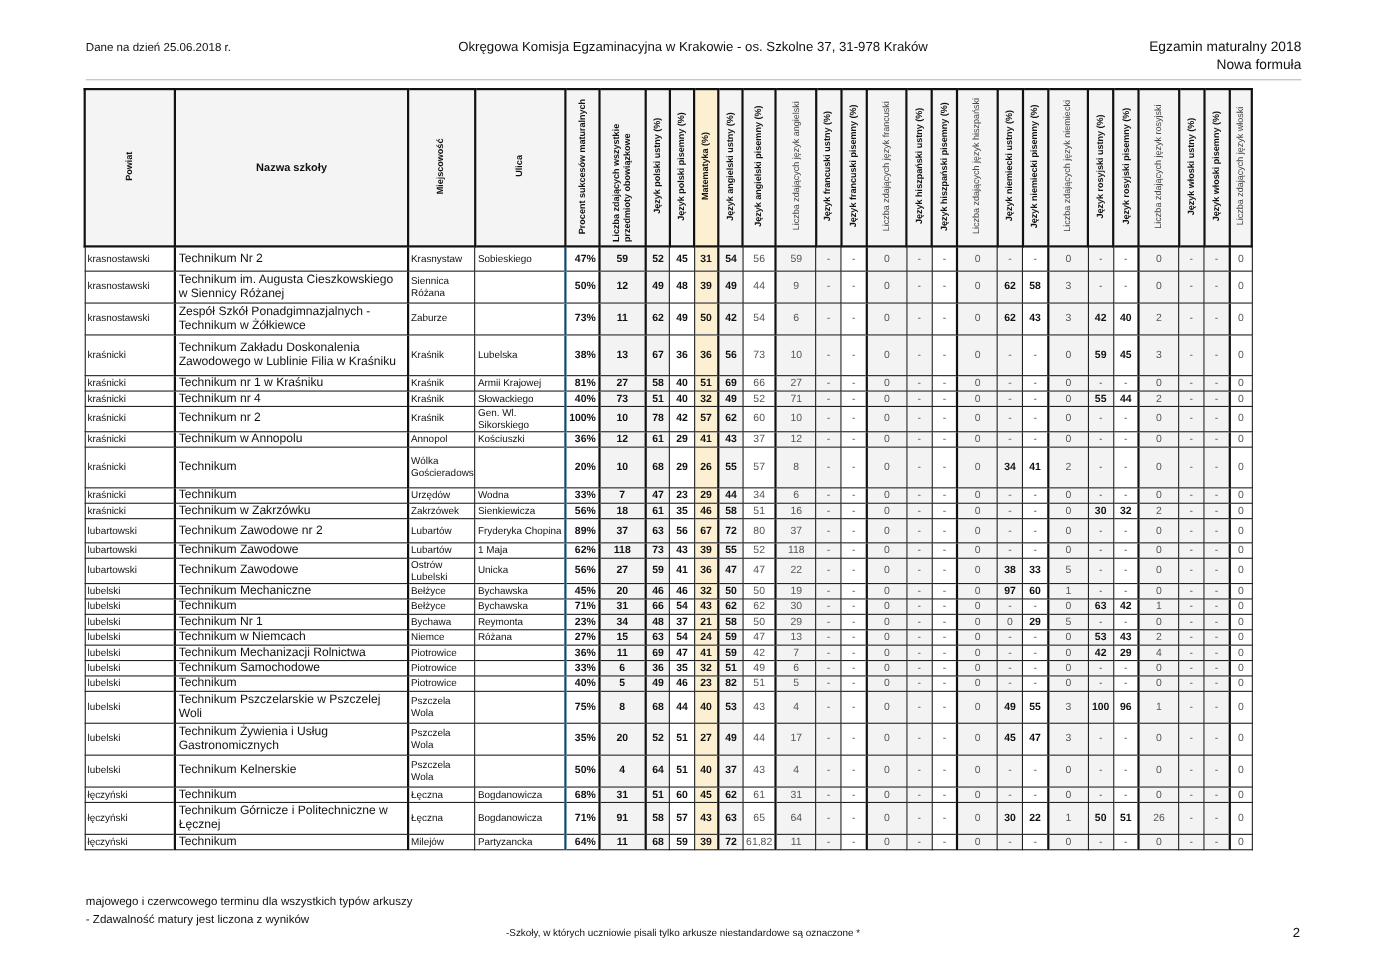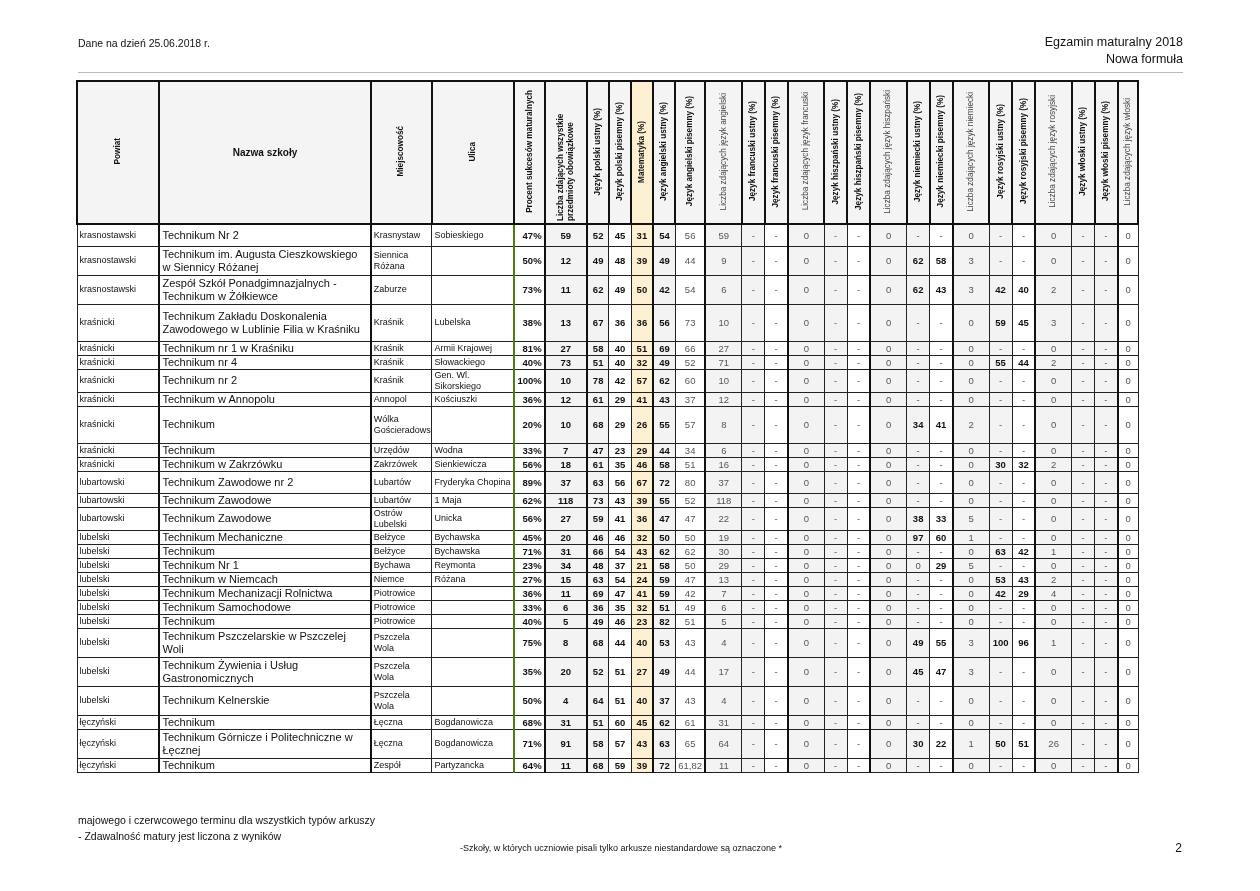--- a/index.html
+++ b/index.html
@@ -16,33 +16,34 @@
   th.bold .rot { font-weight: bold; }
   th.light .rot { font-weight: normal; color: #444; }
   th.math { background: #fdf0d2; }
   th.plain { font-weight: bold; font-size: 10px; }
   td { padding: 0 2px; vertical-align: middle; }
   td.txt { text-align: left; }
   td.name { font-size: 11px; line-height: 13px; border-left: 2px solid #111; border-right: 2px solid #111; }
   td.sm { font-size: 9px; line-height: 11px; }
   td.num { text-align: center; color: #555; }
   td.b { font-weight: bold; color: #111; }
-  td.pct { text-align: right; font-weight: bold; border-left: 2px solid #4d7c0f; }
+  td.pct { text-align: right; font-weight: bold; border-left: 2px solid #0c4a6e; }
   td.shade { background: #f3f3f3; }
   td.math { background: #fdf0d2; font-weight: bold; text-align: center; }
   td.thick-l { border-left: 2px solid #111; }
   .footer1 { position: absolute; left: 78px; top: 812px; font-size: 10.5px; line-height: 16px; }
   .footer2 { position: absolute; left: 460px; top: 843px; font-size: 9px; }
   .pageno { position: absolute; right: 78px; top: 841px; font-size: 12px; }
 </style>
 </head>
 <body>
 
 <div class="hdr-left">Dane na dzień 25.06.2018 r.</div>
 <div class="hdr-center">
+  <div>Okręgowa Komisja Egzaminacyjna w Krakowie - os. Szkolne 37, 31-978 Kraków</div>
 </div>
 <div class="hdr-right">
   <div>Egzamin maturalny 2018</div>
   <div>Nowa formuła</div>
 </div>
 <div class="hdr-rule"></div>
 
 <table>
   <colgroup>
     <col style="width:82px">
@@ -855,21 +856,21 @@
         <td class="num b shade" style="height: 29px;">50</td>
         <td class="num b" style="height: 29px;">51</td>
         <td class="num shade thick-l" style="height: 29px;">26</td>
         <td class="num shade" style="height: 29px;">-</td>
         <td class="num shade" style="height: 29px;">-</td>
         <td class="num thick-l" style="height: 29px;">0</td>
       </tr>
       <tr>
         <td class="txt sm" style="height: 12.5px;">łęczyński</td>
         <td class="txt name" style="height: 12.5px;">Technikum</td>
-        <td class="txt sm" style="height: 12.5px;">Zespół</td>
+        <td class="txt sm" style="height: 12.5px;">Milejów</td>
         <td class="txt sm" style="height: 12.5px;">Partyzancka</td>
         <td class="pct" style="height: 12.5px;">64%</td>
         <td class="num b shade thick-l" style="height: 12.5px;">11</td>
         <td class="num b shade thick-l" style="height: 12.5px;">68</td>
         <td class="num b" style="height: 12.5px;">59</td>
         <td class="math" style="height: 12.5px;">39</td>
         <td class="num b shade thick-l" style="height: 12.5px;">72</td>
         <td class="num" style="height: 12.5px;">61,82</td>
         <td class="num shade thick-l" style="height: 12.5px;">11</td>
         <td class="num shade" style="height: 12.5px;">-</td>

